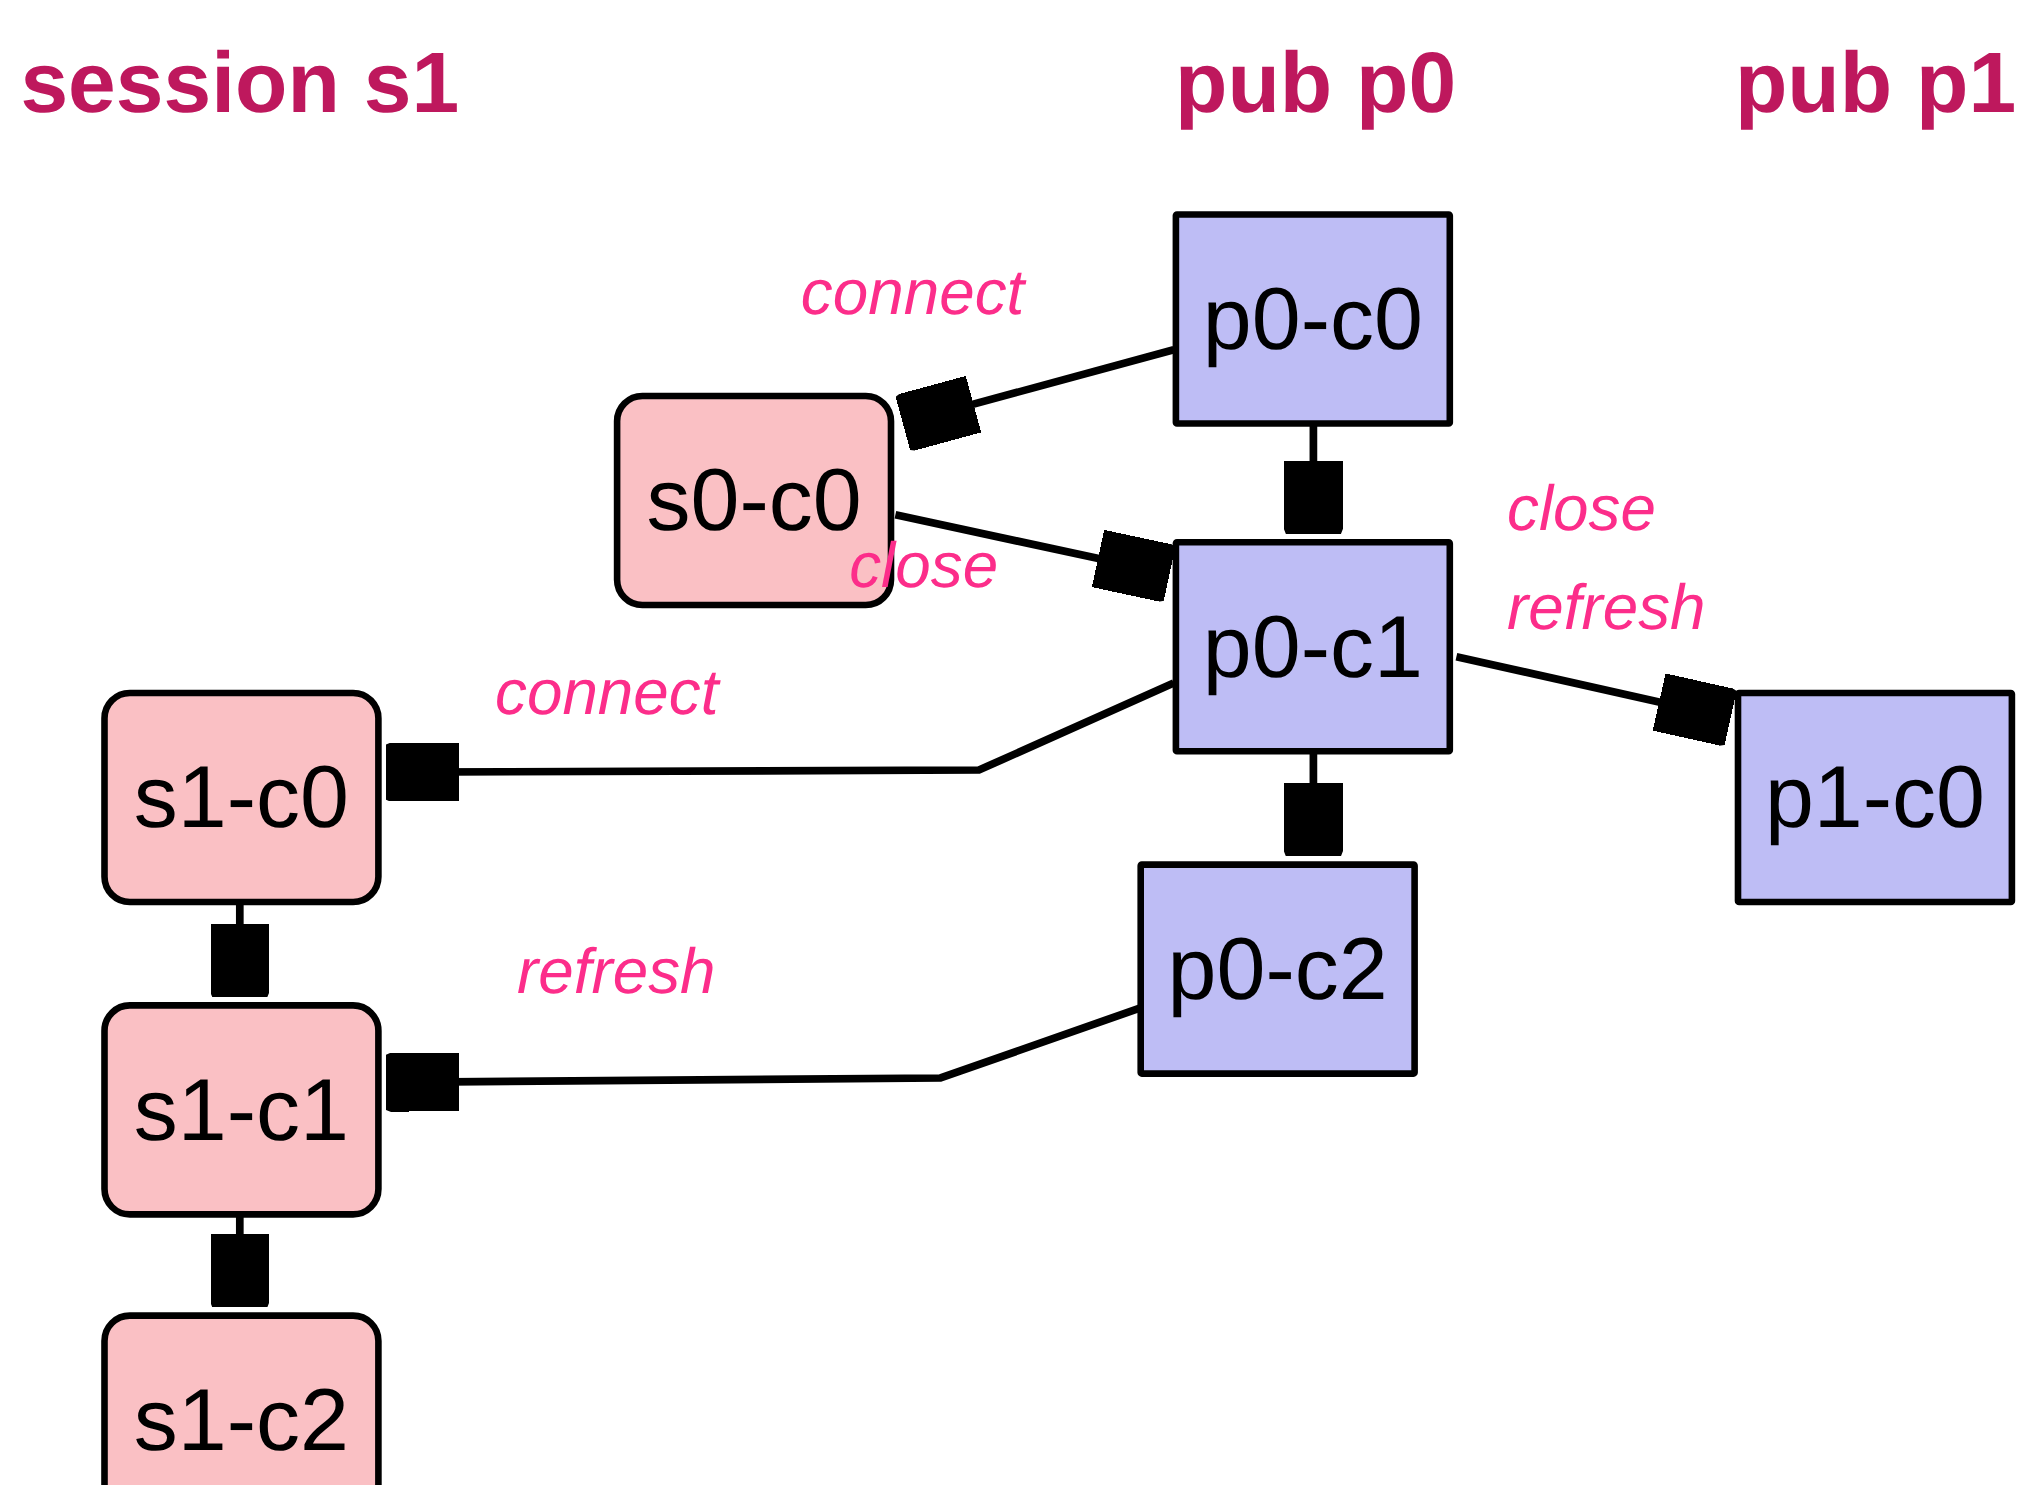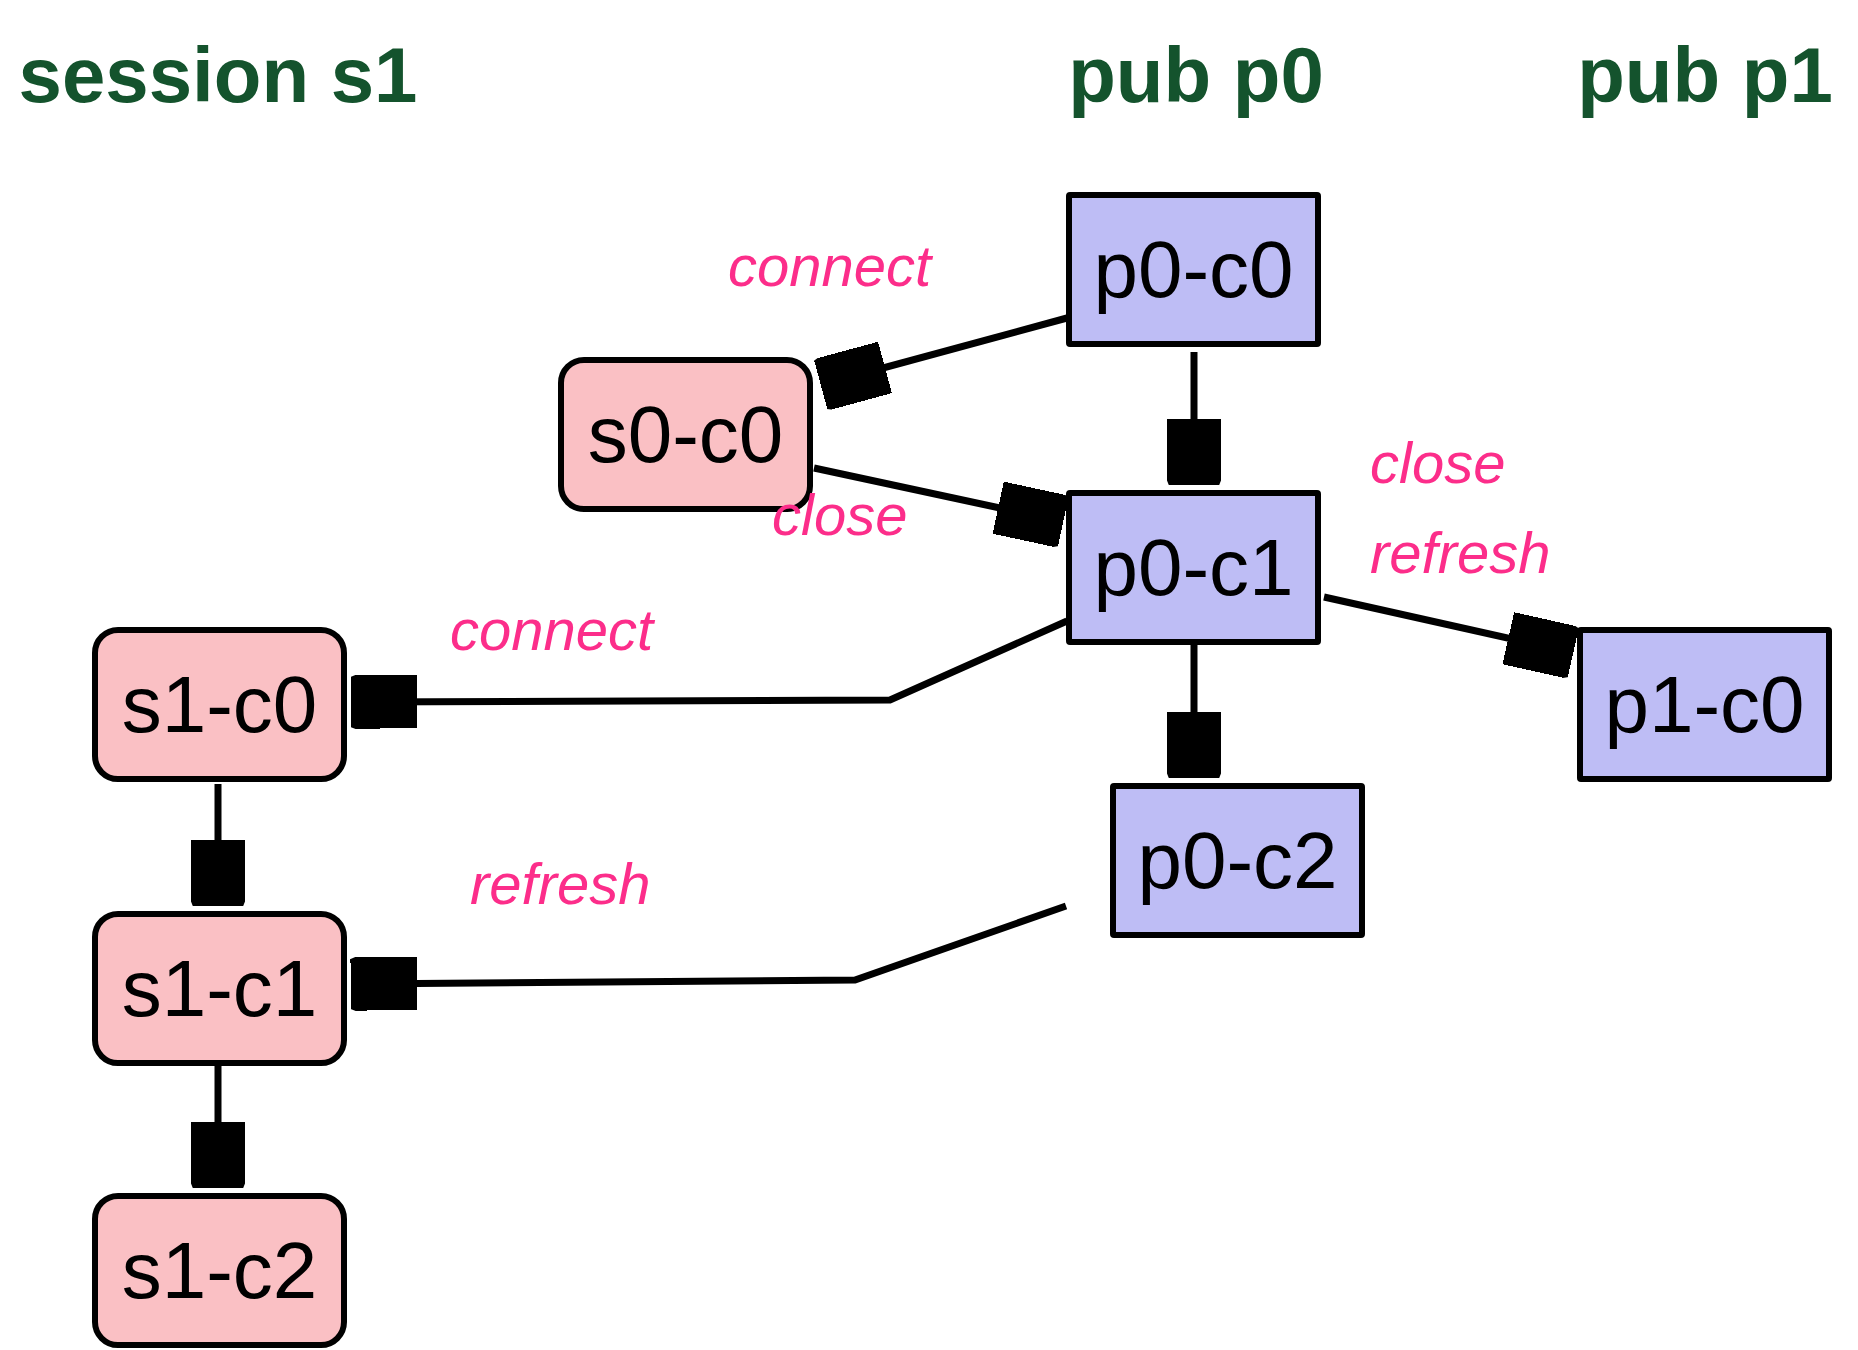--- a/index.html
+++ b/index.html
@@ -26,29 +26,29 @@
   .edges-layer path {
     fill: none;
     stroke: var(--line-color, #000000);
     stroke-width: 7;
   }
   .col-header {
     position: absolute;
     transform: translateX(-50%);
     font-size: 78px;
     font-weight: 700;
-    color: #14532d;
+    color: #be185d;
     white-space: nowrap;
     line-height: 1;
     z-index: 3;
   }
   .node {
     position: absolute;
     width: 255px;
-    height: 155px;
+    height: 196px;
     box-sizing: border-box;
     border: 6px solid #000000;
     border-radius: 4px;
     display: flex;
     align-items: center;
     justify-content: center;
     font-size: 80px;
     color: #000000;
     z-index: 2;
     white-space: nowrap;
@@ -99,17 +99,17 @@
     <span class="line">refresh</span>
   </div>
   <div class="edge-label" style="left:450px; top:601px">connect</div>
   <div class="edge-label" style="left:470px; top:855px">refresh</div>
 
   <div class="node pub" style="left:1066px; top:192px">p0-c0</div>
   <div class="node session" style="left:558px; top:357px">s0-c0</div>
   <div class="node pub" style="left:1066px; top:490px">p0-c1</div>
   <div class="node pub" style="left:1577px; top:627px">p1-c0</div>
   <div class="node session" style="left:92px; top:627px">s1-c0</div>
-  <div class="node pub" style="left:1110px; top:783px">p0-c2</div>
+  <div class="node pub" style="left:1034px; top:783px">p0-c2</div>
   <div class="node session" style="left:92px; top:911px">s1-c1</div>
   <div class="node session" style="left:92px; top:1193px">s1-c2</div>
 
 </div>
 
 </body></html>

